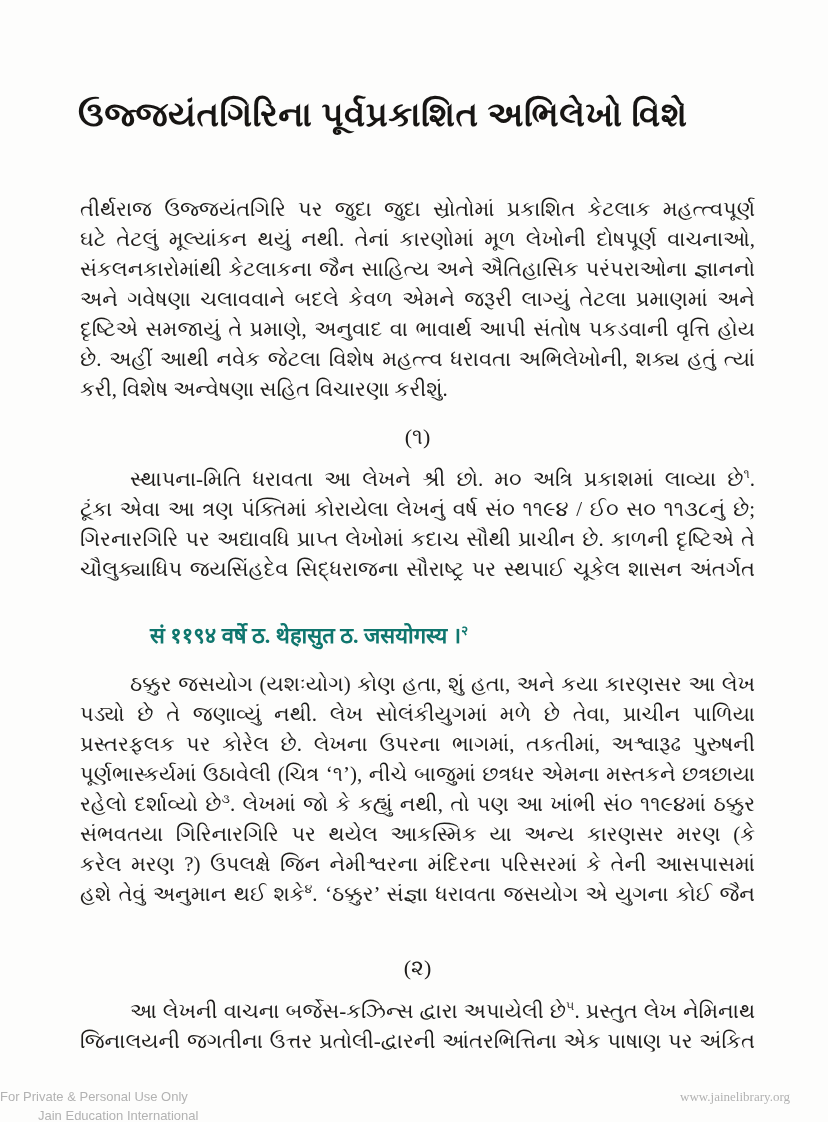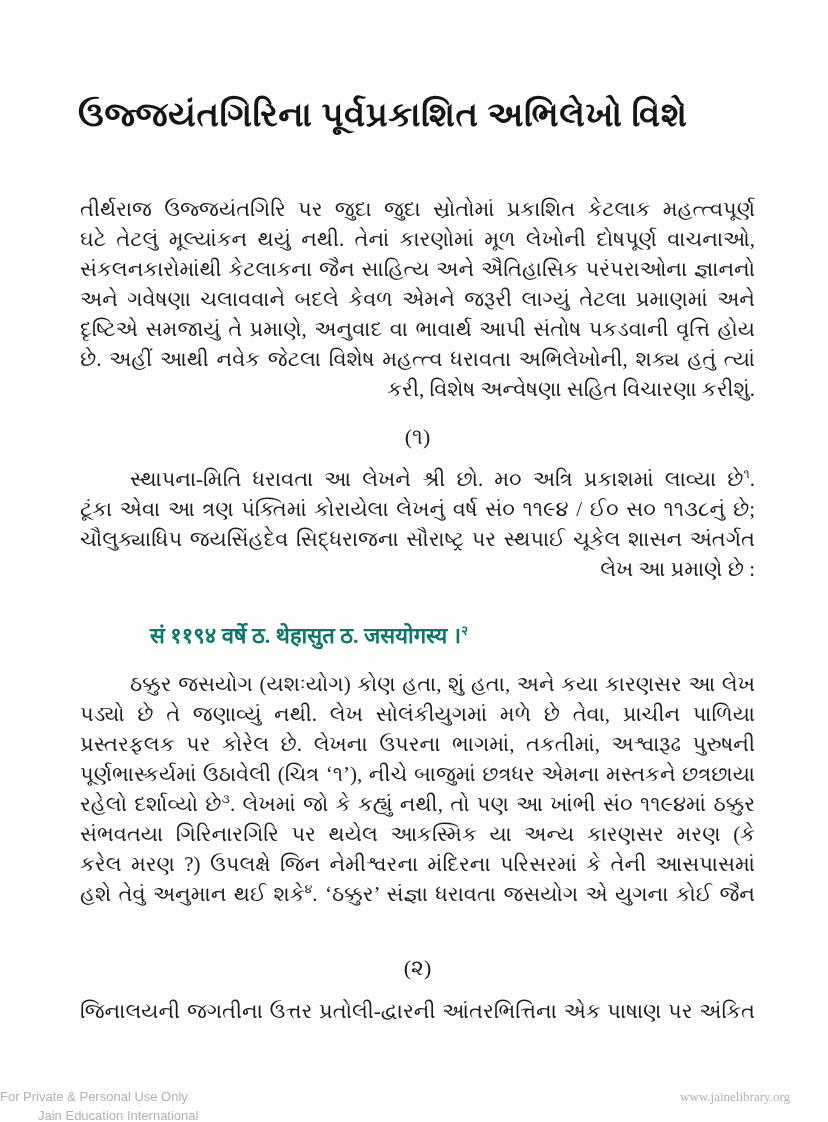--- a/index.html
+++ b/index.html
@@ -28,21 +28,21 @@
     left: 80px;
     width: 675px;
   }
   .ln {
     height: 30px;
     line-height: 30px;
     font-size: 21px;
     overflow: hidden;
   }
   .j { text-align: justify; text-align-last: justify; }
-  .l { text-align: right; }
+  .l { text-align: left; }
   .indent { text-indent: 50px; }
   sup.fn {
     font-size: 60%;
     line-height: 0;
     vertical-align: super;
   }
   .sec {
     position: absolute;
     left: 80px;
     width: 675px;
@@ -90,40 +90,41 @@
     <div class="ln j">દૃષ્ટિએ સમજાયું તે પ્રમાણે, અનુવાદ વા ભાવાર્થ આપી સંતોષ પકડવાની વૃત્તિ હોય તેમ લાગે</div>
     <div class="ln j">છે. અહીં આથી નવેક જેટલા વિશેષ મહત્ત્વ ધરાવતા અભિલેખોની, શક્ય હતું ત્યાં પુનર્વાચના</div>
     <div class="ln l">કરી, વિશેષ અન્વેષણા સહિત વિચારણા કરીશું.</div>
   </div>
 
   <div class="sec" style="top:422px;">(૧)</div>
 
   <div class="block" style="top:464px;">
     <div class="ln j indent"><span>સ્થાપના-મિતિ ધરાવતા આ લેખને શ્રી છો. મ૦ અત્રિ પ્રકાશમાં લાવ્યા છે</span><sup class="fn">૧</sup><span>. અત્યંત</span></div>
     <div class="ln j">ટૂંકા એવા આ ત્રણ પંક્તિમાં કોરાયેલા લેખનું વર્ષ સં૦ ૧૧૯૪ / ઈ૦ સ૦ ૧૧૩૮નું છે; અને</div>
+    <div class="ln j">ગિરનારગિરિ પર અદ્યાવધિ પ્રાપ્ત લેખોમાં કદાચ સૌથી પ્રાચીન છે. કાળની દૃષ્ટિએ તે</div>
     <div class="ln j">ચૌલુક્યાધિપ જયસિંહદેવ સિદ્ધરાજના સૌરાષ્ટ્ર પર સ્થપાઈ ચૂકેલ શાસન અંતર્ગત આવે છે.</div>
-    <div class="ln l">લેખ આ પ્રમાણે છે :</div>
   </div>
 
   <div class="quote"><span>सं ११९४ वर्षे ठ. थेहासुत ठ. जसयोगस्य ।</span><sup class="fn">२</sup></div>
 
   <div class="block" style="top:669px;">
     <div class="ln j indent">ઠક્કુર જસયોગ (યશઃયોગ) કોણ હતા, શું હતા, અને કયા કારણસર આ લેખ કોતરવો</div>
     <div class="ln j">પડ્યો છે તે જણાવ્યું નથી. લેખ સોલંકીયુગમાં મળે છે તેવા, પ્રાચીન પાળિયા પદ્ધતિના</div>
     <div class="ln j">પ્રસ્તરફલક પર કોરેલ છે. લેખના ઉપરના ભાગમાં, તકતીમાં, અશ્વારૂઢ પુરુષની આકૃતિ</div>
     <div class="ln j">પૂર્ણભાસ્કર્યમાં ઉઠાવેલી (ચિત્ર ‘૧’), નીચે બાજુમાં છત્રધર એમના મસ્તકને છત્રછાયા કરી</div>
     <div class="ln j"><span>રહેલો દર્શાવ્યો છે</span><sup class="fn">૩</sup><span>. લેખમાં જો કે કહ્યું નથી, તો પણ આ ખાંભી સં૦ ૧૧૯૪માં ઠક્કુર જસયોગના</span></div>
     <div class="ln j">સંભવતયા ગિરિનારગિરિ પર થયેલ આકસ્મિક યા અન્ય કારણસર મરણ (કે સલ્લેખનાથી પ્રાપ્ત</div>
     <div class="ln j">કરેલ મરણ ?) ઉપલક્ષે જિન નેમીશ્વરના મંદિરના પરિસરમાં કે તેની આસપાસમાં ક્યાંક ખોડી</div>
     <div class="ln j"><span>હશે તેવું અનુમાન થઈ શકે</span><sup class="fn">૪</sup><span>. ‘ઠક્કુર’ સંજ્ઞા ધરાવતા જસયોગ એ યુગના કોઈ જૈન રાજપુરુષ</span></div>
   </div>
 
   <div class="sec" style="top:953px;">(૨)</div>
 
   <div class="block" style="top:996px;">
+    <div class="ln j indent"><span>આ લેખની વાચના બર્જેસ-કઝિન્સ દ્વારા અપાયેલી છે</span><sup class="fn">૫</sup><span>. પ્રસ્તુત લેખ નેમિનાથ</span></div>
     <div class="ln j">જિનાલયની જગતીના ઉત્તર પ્રતોલી-દ્વારની આંતરભિત્તિના એક પાષાણ પર અંકિત હતો;</div>
   </div>
 
   <div class="footer">
     <span class="fc">For Private &amp; Personal Use Only</span>
     <span class="fl">Jain Education International</span>
     <span class="fr">www.jainelibrary.org</span>
   </div>
 
 </div>

